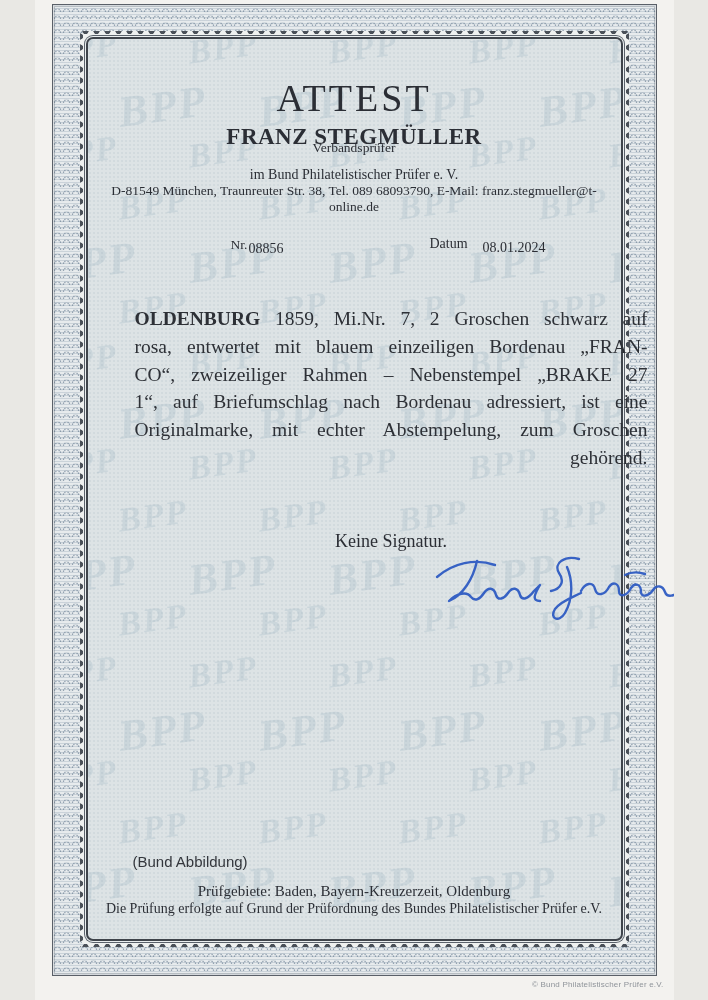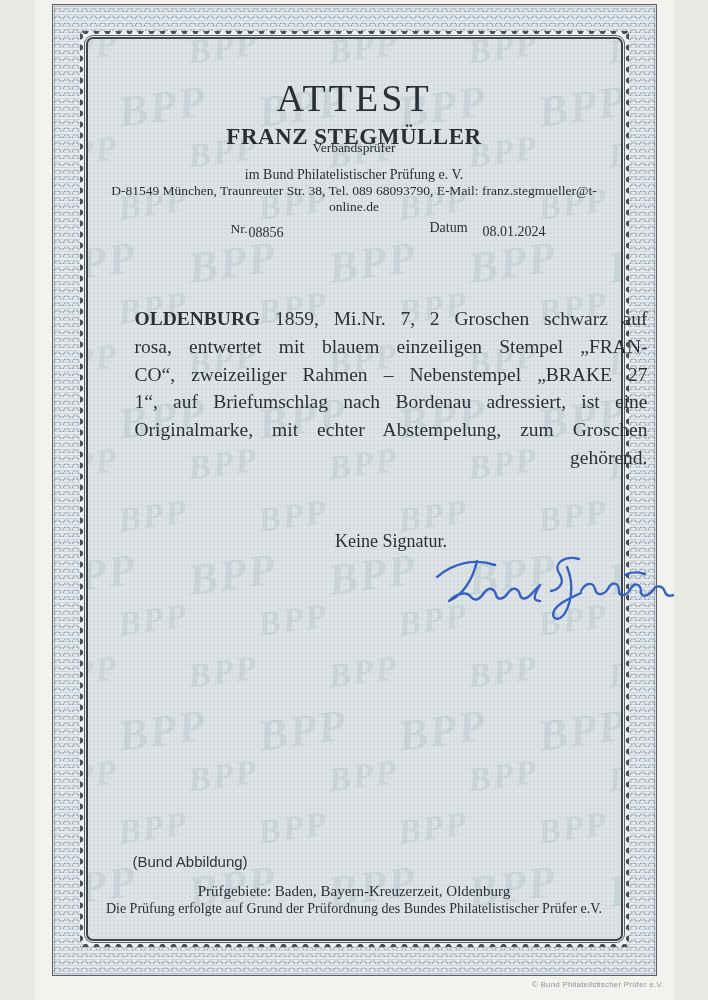--- a/index.html
+++ b/index.html
@@ -52,21 +52,21 @@
     transform:rotate(-8deg); letter-spacing:2px; pointer-events:none; user-select:none;
   }
   
   .content{position:absolute; inset:0; z-index:5;}
   .ctr{position:absolute; left:60px; right:60px; text-align:center;}
   .title{top:76px; font-size:38px; letter-spacing:3px; color:#2b2e35;}
   .examiner{top:124px; font-size:23px; font-weight:bold; letter-spacing:.5px;}
   .role{top:140px; font-size:13.5px;}
   .assoc{top:167px; font-size:14px;}
   .contact{top:183px; font-size:13.5px;}
-  .meta{position:absolute; font-size:14px;}
+  .meta{position:absolute; font-size:14px;margin-top:16px;}
   .para{
     position:absolute; left:100px; width:513px;
     font-size:19.5px; line-height:27.8px; color:#2d3036;
   }
   .jline{text-align:justify; text-align-last:justify;}
   .lline{text-align:right;}
   .keine{position:absolute; left:100px; width:513px; top:531px; text-align:center; font-size:18px;}
   .sig{position:absolute; left:392px; top:551px;}
   .see{position:absolute; left:98px; top:853px; font-family:"Liberation Sans",sans-serif; font-size:15px; color:#33363c;}
   .areas{top:883px; font-size:15px;}
@@ -176,31 +176,31 @@
         <span class="wm" style="left: 380px; top: 822px; font-size: 44px; color: rgba(150, 178, 194, 0.26);">BPP</span>
         <span class="wm" style="left: 520px; top: 822px; font-size: 44px; color: rgba(150, 178, 194, 0.26);">BPP</span>
       </div>
   </div>
 
   <div class="content">
 
     <div class="ctr title">ATTEST</div>
     <div class="ctr examiner">FRANZ STEGMÜLLER</div>
     <div class="ctr role">Verbandsprüfer</div>
-    <div class="ctr assoc">im Bund Philatelistischer Prüfung e. V.</div>
+    <div class="ctr assoc">im Bund Philatelistischer Prüfer e. V.</div>
     <div class="ctr contact">D-81549 München, Traunreuter Str. 38, Tel. 089 68093790, E-Mail: franz.stegmueller@t-online.de</div>
 
     <span class="meta" style="left:196px; top:221px; font-size:13.5px;">Nr.</span>
     <span class="meta" style="left:214px; top:225px;">08856</span>
     <span class="meta" style="left:395px; top:220px;">Datum</span>
     <span class="meta" style="left:448px; top:224px;">08.01.2024</span>
 
     <div class="para" style="top:305px;">
       <div class="jline"><span style="font-weight:bold;">OLDENBURG</span><span> 1859, Mi.Nr. 7, 2 Groschen schwarz auf</span></div>
-      <div class="jline">rosa, entwertet mit blauem einzeiligen Stempel „FRAN-</div>
+      <div class="jline">rosa, entwertet mit blauem einzeiligen Bordenau „FRAN-</div>
       <div class="jline">CO“, zweizeiliger Rahmen – Nebenstempel „BRAKE 27</div>
       <div class="jline">1“, auf Briefumschlag nach Bordenau adressiert, ist eine</div>
       <div class="jline">Originalmarke, mit echter Abstempelung, zum Groschen</div>
       <div class="lline">gehörend.</div>
     </div>
 
 
     <div class="keine">Keine Signatur.</div>
 
     <svg class="sig" width="262" height="72" viewBox="0 0 262 72" fill="none" stroke-linecap="round" stroke-linejoin="round" stroke-width="2.4" opacity="0.92">

